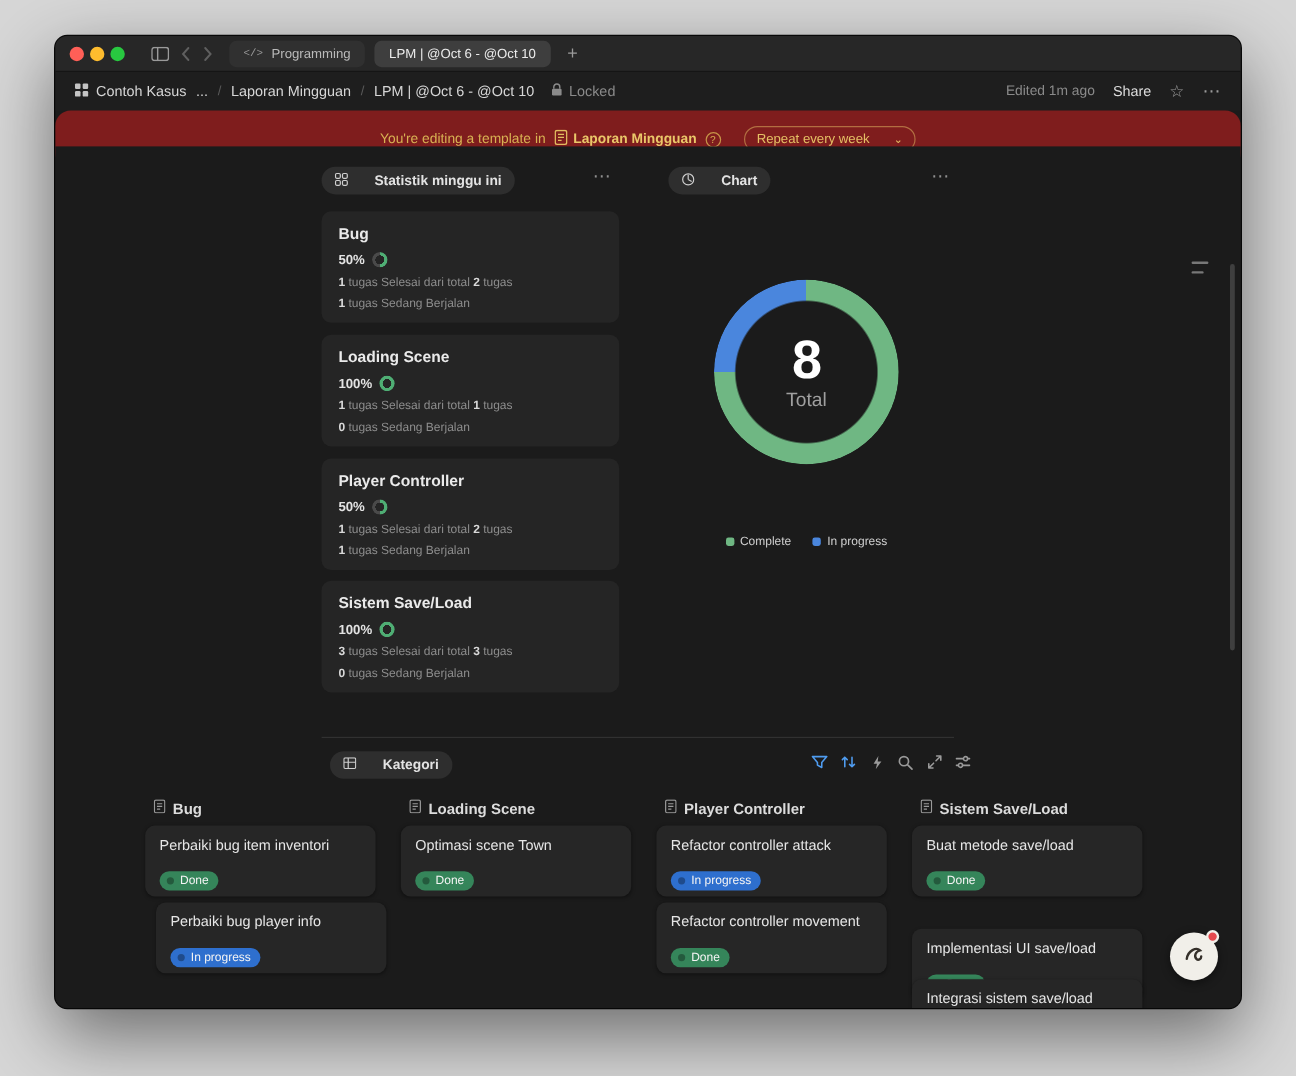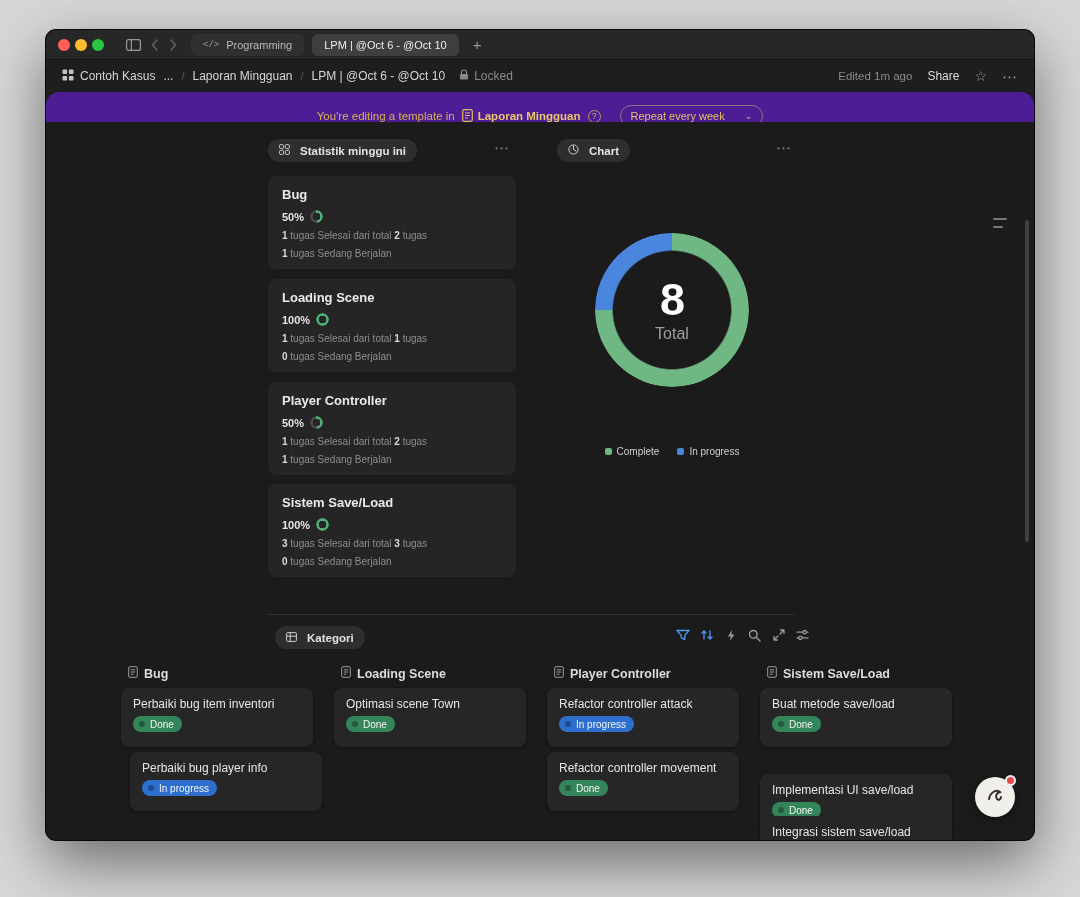--- a/index.html
+++ b/index.html
@@ -29,35 +29,35 @@
   .crumb { display:flex; align-items:flex-start; gap:6px; }
   .sep { color:#5a5a5a; font-size:11px; }
   .locked { display:flex; gap:5px; align-items:center; color:#8a8a8a; font-size:12px; margin-left:6px; }
   .tright { display:flex; align-items:center; gap:15px; }
   .edited { color:#8a8a8a; font-size:11.5px; }
   .share { color:#dcdcdc; font-size:12px; }
   .star { color:#9a9a9a; font-size:14px; line-height:1; }
   .more-g { color:#9a9a9a; font-size:15px; line-height:1; letter-spacing:1px; }
 
   
-  .banner { position:absolute; top:62px; left:0; right:0; height:48px; background:#4c1d95;
+  .banner { position:absolute; top:62px; left:0; right:0; height:48px; background:#7f1d1d;
             display:flex; align-items:center; justify-content:center; gap:7px;border-radius:13px; }
   .banner-text { font-size:11.5px; color:#d8b253; }
   .banner-template { display:flex; gap:5px; align-items:center; font-size:11.5px; font-weight:600; color:#eac769; }
   .q-icon { width:13px; height:13px; border:1px solid rgba(216,178,83,.8); border-radius:50%;
             color:#d8b253; font-size:8.5px; display:flex; align-items:center; justify-content:center; }
   .repeat-btn { height:22px; border:1px solid rgba(229,192,101,.5); border-radius:12px; display:flex;
                 align-items:center; gap:20px; padding:0 10px; font-size:11px; color:#e5c065; margin-left:12px; }
   .chev-down { font-size:9px; line-height:1; }
 
   
   .content { position:absolute; top:92px; left:0; right:0; bottom:0; background:#1b1b1b; }
 
   .pill { position:absolute; height:23px; background:#2e2e2e; border-radius:12px; display:flex;
-          align-items:center; gap:10px; padding:0 11px; color:#e3e3e3; font-size:11.5px; font-weight:600; }
+          align-items:center; gap:22px; padding:0 11px; color:#e3e3e3; font-size:11.5px; font-weight:600; }
   .more-abs { position:absolute; color:#8f8f8f; font-size:15px; letter-spacing:1px; line-height:1; }
 
   .stat-card { position:absolute; left:222px; width:248px; height:93px; background:#252525;
                border-radius:8px; padding:11px 14px; }
   .stat-title { font-size:13px; font-weight:600; color:#eaeaea; }
   .stat-prow { display:flex; align-items:center; gap:6px; margin-top:8px; }
   .stat-pct { font-size:11px; font-weight:700; color:#e3e3e3; }
   .ring { width:13px; height:13px; border-radius:50%;
           -webkit-mask:radial-gradient(farthest-side, transparent 56%, #000 58%);
           mask:radial-gradient(farthest-side, transparent 56%, #000 58%); }
@@ -81,21 +81,21 @@
   .divider { position:absolute; left:222px; top:492px; width:527px; height:1px; background:#313131; }
 
   .toolbar { position:absolute; left:629px; top:506px; display:flex; align-items:center; gap:9px; }
   .tb-ic { width:15px; height:14px; display:flex; align-items:center; justify-content:center; }
 
   .bcol-title { position:absolute; top:544px; display:flex; gap:6px; align-items:center;
                 font-size:12.5px; font-weight:600; color:#dcdcdc; }
   .bcard { position:absolute; width:192px; height:59px; background:#262626; border-radius:8px;
            padding:9px 12px; box-shadow:0 1px 3px rgba(0,0,0,.35); }
   .bcard-title { font-size:12px; color:#e6e6e6; font-weight:500; }
-  .badge { display:inline-flex; align-items:center; gap:5px; margin-top:5px; height:16px;
+  .badge { display:inline-flex; align-items:center; gap:5px; margin-top:15px; height:16px;
            padding:0 8px 0 6px; border-radius:9px; font-size:10px; color:#f4f4f4; font-weight:500; }
   .dot { width:6px; height:6px; border-radius:50%; background:rgba(0,0,0,.32); }
 
   .float-btn { position:absolute; left:929px; top:655px; width:40px; height:40px; border-radius:50%;
                background:#f1efe9; display:flex; align-items:center; justify-content:center;
                box-shadow:0 2px 8px rgba(0,0,0,.45); }
   .notif { position:absolute; top:-2px; right:-1px; width:11px; height:11px; border-radius:50%;
            background:#e5484d; border:2px solid #f1efe9; }
 </style>
 </head>

